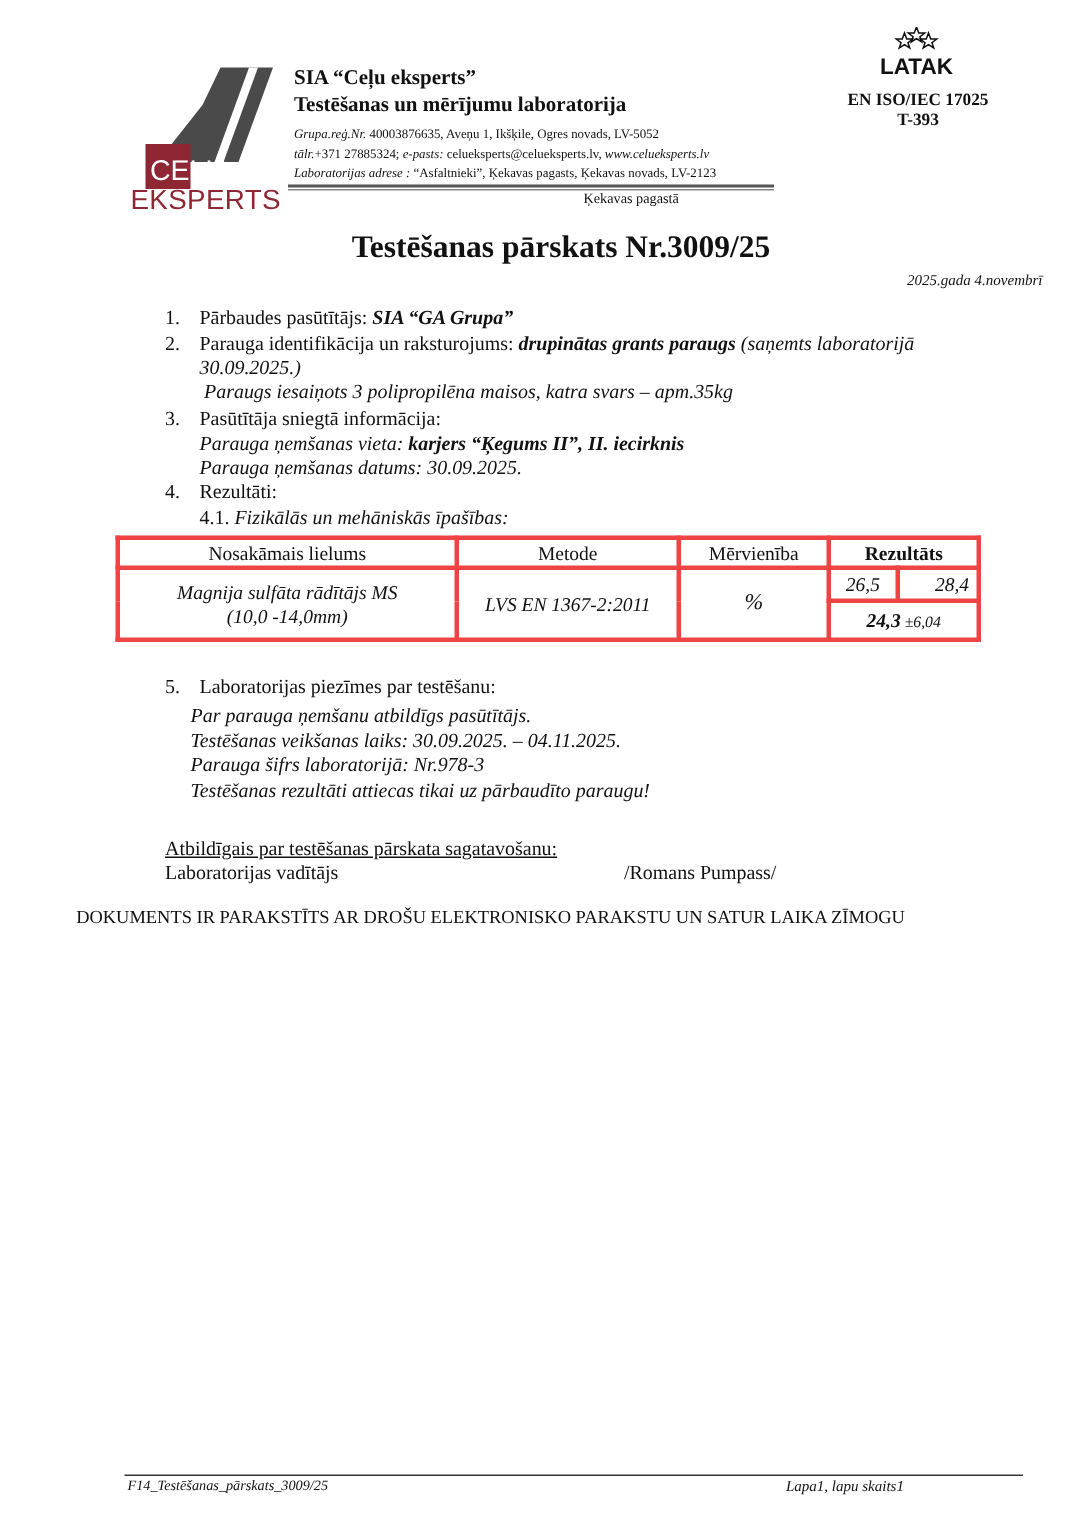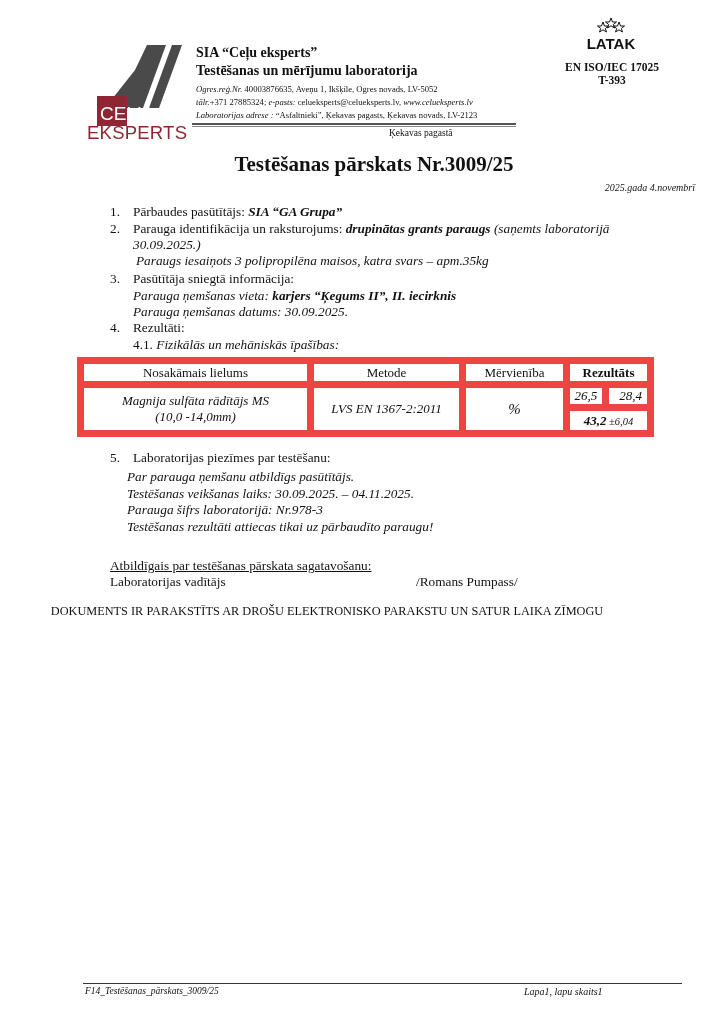--- a/index.html
+++ b/index.html
@@ -17,42 +17,42 @@
   .hdr-place { left:389px; top:128px; font-size:9.5px; }
   #latak { left:583px; top:18px; width:56px; height:34px; }
   .iso { left:560px; top:61px; width:104px; text-align:center; font-size:11.5px; font-weight:bold; line-height:13px; }
   
   .title { left:0; top:152px; width:723px; text-align:center; font-size:21px; font-weight:bold; padding-left:25px; box-sizing:border-box; }
   .date { right:28px; top:182px; font-size:10px; font-style:italic; }
   .line { font-size:13.3px; line-height:16px; white-space:nowrap;margin-left:24px; }
   .num { display:inline-block; width:23px; }
   
   table.res { position:absolute; left:77px; top:357px; width:577px; border-collapse:collapse; font-size:13px; }
-  table.res td { border:7px solid #ef4444; text-align:center; padding:0; }
+  table.res td { border:3px solid #ef4444; text-align:center; padding:0; }
   .th td { height:17px; }
   .it { font-style:italic; }
   .footer-rule { left:83px; top:983px; width:599px; height:1px; background:#333; }
   .footer-l { left:85px; top:986px; font-size:9.5px; font-style:italic; }
   .footer-r { left:524px; top:986px; font-size:10px; font-style:italic; }
   .stamp { left:0; width:632px; top:604px; text-align:center; font-size:12.3px; padding-left:22px; box-sizing:border-box; }
 </style>
 </head>
 <body>
 
 <svg id="logo" class="abs" viewBox="0 0 110 100">
   <polygon points="60,5 95,5 72,68 18,68 48,30" fill="#4a4a4a"></polygon>
   <polygon points="79,5 85,5 62,68 56,68" fill="#ffffff"></polygon>
   <rect x="10" y="56" width="30" height="30" fill="#8e2733"></rect>
   <text x="13" y="80" font-family="Liberation Sans, sans-serif" font-size="19" fill="#ffffff">CEĻU</text>
   <text x="0" y="99" font-family="Liberation Sans, sans-serif" font-size="18.5" fill="#8e2733" textLength="100">EKSPERTS</text>
 </svg>
 
 <div class="abs co-name">SIA “Ceļu eksperts”</div>
 <div class="abs co-lab">Testēšanas un mērījumu laboratorija</div>
-<div class="abs co-info" style="top:83px;"><i>Ogres.reģ.Nr.</i><span> 40003876635, Aveņu 1, Ikšķile, Ogres novads, LV-5052</span></div>
+<div class="abs co-info" style="top:83px;"><i>Grupa.reģ.Nr.</i><span> 40003876635, Aveņu 1, Ikšķile, Ogres novads, LV-5052</span></div>
 <div class="abs co-info" style="top:96px;"><i>tālr.</i><span>+371 27885324; </span><i>e-pasts:</i><span> celueksperts@celueksperts.lv, </span><i>www.celueksperts.lv</i></div>
 <div class="abs co-info" style="top:109px;"><i>Laboratorijas adrese :</i><span> “Asfaltnieki”, Ķekavas pagasts, Ķekavas novads, LV-2123</span></div>
 <div class="abs hdr-rule1"></div>
 <div class="abs hdr-rule2"></div>
 <div class="abs hdr-place">Ķekavas pagastā</div>
 
 <svg id="latak" class="abs" viewBox="0 0 56 34">
   <polygon points="20,4 21.5,8 25.5,8 22.3,10.5 23.5,14 20,11.8 16.5,14 17.7,10.5 14.5,8 18.5,8" fill="none" stroke="#111" stroke-width="1"></polygon>
   <polygon points="28,0 29.5,4 33.5,4 30.3,6.5 31.5,10 28,7.8 24.5,10 25.7,6.5 22.5,4 26.5,4" fill="none" stroke="#111" stroke-width="1"></polygon>
   <polygon points="36,4 37.5,8 41.5,8 38.3,10.5 39.5,14 36,11.8 32.5,14 33.7,10.5 30.5,8 34.5,8" fill="none" stroke="#111" stroke-width="1"></polygon>
@@ -97,21 +97,21 @@
     <td rowspan="2" class="it">
           <div>Magnija sulfāta rādītājs MS</div>
           <div>(10,0 -14,0mm)</div>
         </td>
     <td rowspan="2" class="it" style="font-size:13px;">LVS EN 1367-2:2011</td>
     <td rowspan="2" class="it" style="font-size:15px;">%</td>
     <td class="it">26,5</td>
     <td class="it" style="text-align:right; padding-right:5px;">28,4</td>
   </tr>
   <tr style="height:26px;">
-    <td colspan="2" class="it"><b>43,2</b><span style="font-size:10.5px;"> ±6,04</span></td>
+    <td colspan="2" class="it"><b>24,3</b><span style="font-size:10.5px;"> ±6,04</span></td>
   </tr>
 </tbody>
   </table>
 
 <div class="abs line" style="left:86px; top:450px;">
   <span class="num">5.</span><span>Laboratorijas piezīmes par testēšanu:</span>
 </div>
 <div class="abs line" style="left:103px; top:469px;"><i>Par parauga ņemšanu atbildīgs pasūtītājs.</i></div>
 <div class="abs line" style="left:103px; top:486px;"><i>Testēšanas veikšanas laiks: 30.09.2025. – 04.11.2025.</i></div>
 <div class="abs line" style="left:103px; top:502px;"><i>Parauga šifrs laboratorijā: Nr.978-3</i></div>

